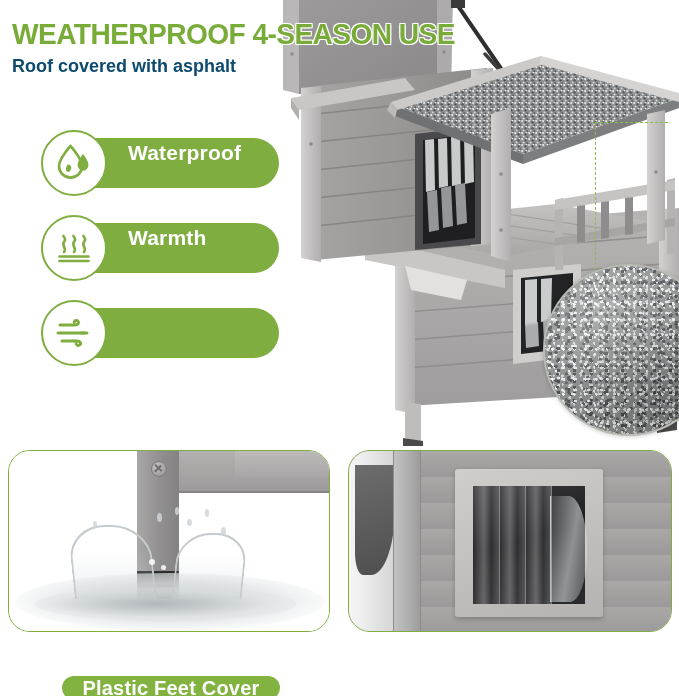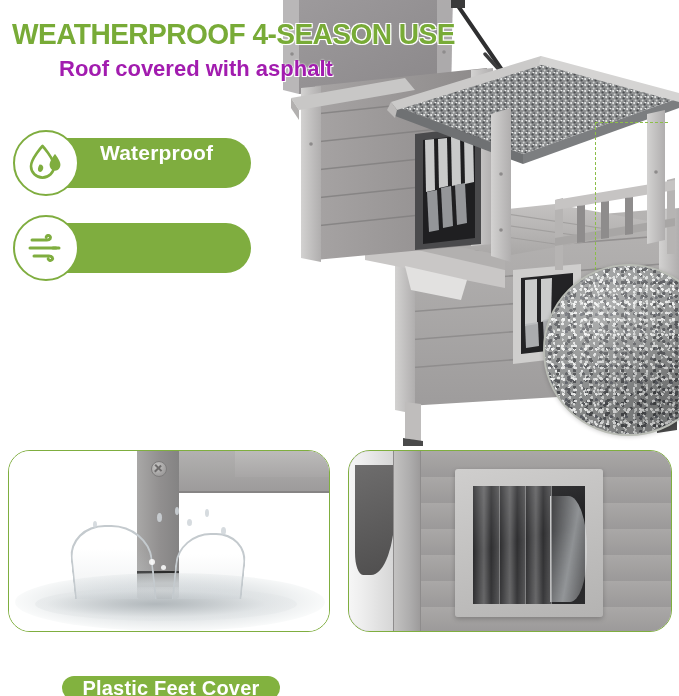--- a/index.html
+++ b/index.html
@@ -15,29 +15,28 @@
     position:absolute;left:12px;top:18px;
     font-size:29px;font-weight:bold;letter-spacing:-0.6px;
     color:#78ab37;
     font-family:"Liberation Sans","DejaVu Sans",sans-serif;
     transform:scaleX(0.97);transform-origin:left center;
     white-space:nowrap;z-index:30;
     text-shadow:0 0 1px #ffffff,0 0 2px #ffffff,1px 1px 0 #ffffff,-1px 1px 0 #ffffff,1px -1px 0 #ffffff,-1px -1px 0 #ffffff;
   }
   .subtitle{
     position:absolute;left:12px;top:56px;
-    font-size:22px;font-weight:600;color:#a21caf;
+    font-size:18px;font-weight:600;color:#0c4a6e;
     white-space:nowrap;z-index:30;
     text-shadow:0 0 2px #fff,1px 1px 0 #fff,-1px 1px 0 #fff;
-    margin-left:47px;
   }
 
   
   .features{position:absolute;left:0;top:128px;width:270px;z-index:26;}
-  .feature-row{position:relative;height:85px;}
+  .feature-row{position:relative;height:85px;margin-left:28px;}
   .pill{
     position:absolute;left:36px;top:10px;width:215px;height:50px;
     background:#7fad3f;border-radius:25px;
   }
   .pill-label{
     position:absolute;left:100px;top:0;height:50px;line-height:50px;
     font-size:21px;font-weight:bold;color:#ffffff;white-space:nowrap;
     letter-spacing:0.2px;
   }
   .badge{
@@ -394,20 +393,35 @@
       <div class="pill-label">Waterproof</div>
       <div class="badge">
         <svg width="42" height="42" viewBox="0 0 42 42" xmlns="http://www.w3.org/2000/svg">
           <path d="M17.5 4 C17.5 4 6 16.5 6 24.2 C6 30.6 11.2 35.6 17.5 35.6 C23.8 35.6 29 30.6 29 24.2 C29 16.5 17.5 4 17.5 4 Z" fill="none" stroke="#7fad3f" stroke-width="2.6" stroke-linejoin="round"></path>
           <path d="M30 12 C30 12 24.6 18.4 24.6 22.6 C24.6 26.2 27 28.8 30 28.8 C33 28.8 35.4 26.2 35.4 22.6 C35.4 18.4 30 12 30 12 Z" fill="#7fad3f"></path>
           <path d="M14.6 22.4 C12.6 25.4 12.4 28.4 13.9 29.6 C15.4 30.8 17.6 29.4 18.2 26.6 C18.7 24.2 17.2 22.2 14.6 22.4 Z" fill="#7fad3f"></path>
         </svg>
       </div>
     </div>
 
+    <div class="feature-row">
+      <div class="pill"></div>
+      <div class="pill-label">Warmth</div>
+      <div class="badge">
+        <svg width="42" height="42" viewBox="0 0 42 42" xmlns="http://www.w3.org/2000/svg">
+          <g fill="none" stroke="#7fad3f" stroke-width="2.6" stroke-linecap="round">
+            <path d="M11 25 C14.4 21.6 7.8 18.2 11.2 14.6 C13.2 12.5 11.6 10.4 10.4 9"></path>
+            <path d="M21 25 C24.4 21.6 17.8 18.2 21.2 14.6 C23.2 12.5 21.6 10.4 20.4 9"></path>
+            <path d="M31 25 C34.4 21.6 27.8 18.2 31.2 14.6 C33.2 12.5 31.6 10.4 30.4 9"></path>
+            <path d="M6.5 29.5 L35.5 29.5"></path>
+            <path d="M6.5 34 L35.5 34"></path>
+          </g>
+        </svg>
+      </div>
+    </div>
 
     <div class="feature-row">
       <div class="pill"></div>
       <div class="badge">
         <svg width="42" height="42" viewBox="0 0 42 42" xmlns="http://www.w3.org/2000/svg">
           <g fill="none" stroke="#7fad3f" stroke-width="3" stroke-linecap="round">
             <path d="M7 13 H22 C25.2 13 26.4 10.6 25 9.2 C23.8 8 21.8 8.4 21.2 10"></path>
             <path d="M5 21 H31"></path>
             <path d="M9 29 H24 C27.2 29 28.4 31.4 27 32.8 C25.8 34 23.8 33.6 23.2 32"></path>
             <path d="M28 21 H34"></path>

